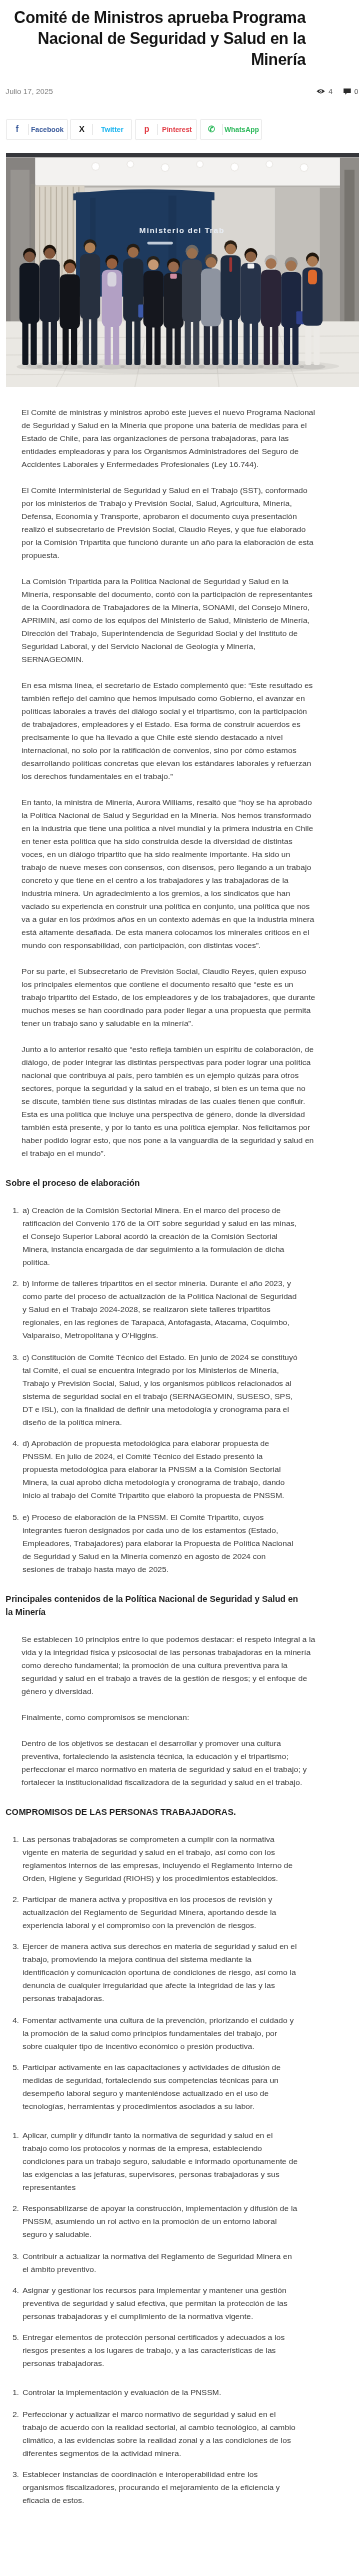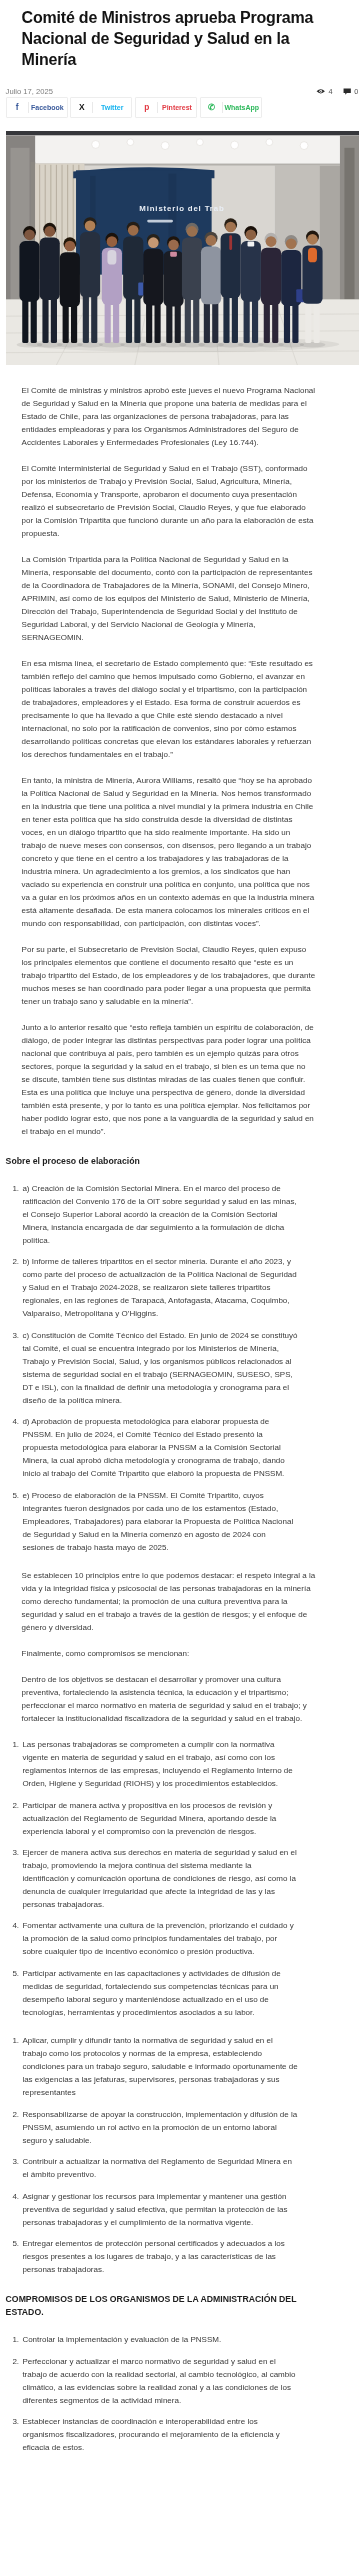--- a/index.html
+++ b/index.html
@@ -1,19 +1,19 @@
 <!DOCTYPE html>
 <html style="font-size:9px"><head>
 <meta charset="utf-8">
 <style>
   html,body{margin:0;padding:0;background:#ffffff;}
   body{width:364px;font-family:"Liberation Sans",sans-serif;color:#3a3a3a;}
   .wrap{box-sizing:border-box;min-height:2576px;padding:6.7px 5.6px 15.7px 5.6px;}
-  .title{font-size:16px;line-height:1.32;font-weight:700;color:#141414;margin:0 0 17px 16px;max-width:300px;letter-spacing:-0.2px;}
-  .meta{display:flex;justify-content:space-between;align-items:center;margin:0 0 1px 0;gap:44px;}
+  .title{font-size:16px;line-height:1.32;font-weight:700;color:#141414;margin:0 0 17px 0;max-width:300px;letter-spacing:-0.2px;text-align:right;}
+  .meta{display:flex;justify-content:space-between;align-items:center;margin:0 0 23px 0;gap:44px;}
   .date{color:#7d7d7d;font-size:7.6px;}
   .stats{display:flex;gap:10px;align-items:center;}
   .stat{display:flex;gap:3.4px;align-items:center;color:#555;font-size:7.3px;}
   .stat svg{display:block;}
   .share{display:flex;gap:2.8px;margin:0 0 13.4px 0;}
   .share-btn{display:flex;align-items:center;width:62px;height:21px;background:#fff;border:0.6px solid #ededed;border-radius:1.1px;cursor:pointer;font-family:inherit;padding:0;}
   .sh-ic{width:21px;text-align:center;font-weight:700;font-size:8.4px;line-height:11.2px;}
   .sh-div{width:0.6px;height:11.2px;background:#e9e9e9;}
   .sh-label{flex:1;text-align:center;font-weight:700;font-size:7px;}
   .photo{display:block;width:353px;height:234px;margin:0 0 18.5px 0;background:#cfccc7;}
@@ -240,38 +240,39 @@
       <p class="para">Por su parte, el Subsecretario de Previsión Social, Claudio Reyes, quien expuso los principales elementos que contiene el documento resaltó que “este es un trabajo tripartito del Estado, de los empleadores y de los trabajadores, que durante muchos meses se han coordinado para poder llegar a una propuesta que permita tener un trabajo sano y saludable en la minería”.</p>
       <p class="para">Junto a lo anterior resaltó que “esto refleja también un espíritu de colaboración, de diálogo, de poder integrar las distintas perspectivas para poder lograr una política nacional que contribuya al país, pero también es un ejemplo quizás para otros sectores, porque la seguridad y la salud en el trabajo, si bien es un tema que no se discute, también tiene sus distintas miradas de las cuales tienen que confluir. Esta es una política que incluye una perspectiva de género, donde la diversidad también está presente, y por lo tanto es una política ejemplar. Nos felicitamos por haber podido lograr esto, que nos pone a la vanguardia de la seguridad y salud en el trabajo en el mundo”.</p>
       <h2 class="sec-h">Sobre el proceso de elaboración</h2>
       <ol class="blist">
         <li>a) Creación de la Comisión Sectorial Minera. En el marco del proceso de ratificación del Convenio 176 de la OIT sobre seguridad y salud en las minas, el Consejo Superior Laboral acordó la creación de la Comisión Sectorial Minera, instancia encargada de dar seguimiento a la formulación de dicha política.</li>
         <li>b) Informe de talleres tripartitos en el sector minería. Durante el año 2023, y como parte del proceso de actualización de la Política Nacional de Seguridad y Salud en el Trabajo 2024-2028, se realizaron siete talleres tripartitos regionales, en las regiones de Tarapacá, Antofagasta, Atacama, Coquimbo, Valparaíso, Metropolitana y O’Higgins.</li>
         <li>c) Constitución de Comité Técnico del Estado. En junio de 2024 se constituyó tal Comité, el cual se encuentra integrado por los Ministerios de Minería, Trabajo y Previsión Social, Salud, y los organismos públicos relacionados al sistema de seguridad social en el trabajo (SERNAGEOMIN, SUSESO, SPS, DT e ISL), con la finalidad de definir una metodología y cronograma para el diseño de la política minera.</li>
         <li>d) Aprobación de propuesta metodológica para elaborar propuesta de PNSSM. En julio de 2024, el Comité Técnico del Estado presentó la propuesta metodológica para elaborar la PNSSM a la Comisión Sectorial Minera, la cual aprobó dicha metodología y cronograma de trabajo, dando inicio al trabajo del Comité Tripartito que elaboró la propuesta de PNSSM.</li>
         <li>e) Proceso de elaboración de la PNSSM. El Comité Tripartito, cuyos integrantes fueron designados por cada uno de los estamentos (Estado, Empleadores, Trabajadores) para elaborar la Propuesta de Política Nacional de Seguridad y Salud en la Minería comenzó en agosto de 2024 con sesiones de trabajo hasta mayo de 2025.</li>
       </ol>
+      <h2 class="sec-h">Principales contenidos de la Política Nacional de Seguridad y Salud en la Minería</h2>
       <p class="para">Se establecen 10 principios entre lo que podemos destacar: el respeto integral a la vida y la integridad física y psicosocial de las personas trabajadoras en la minería como derecho fundamental; la promoción de una cultura preventiva para la seguridad y salud en el trabajo a través de la gestión de riesgos; y el enfoque de género y diversidad.</p>
       <p class="para">Finalmente, como compromisos se mencionan:</p>
       <p class="para">Dentro de los objetivos se destacan el desarrollar y promover una cultura preventiva, fortaleciendo la asistencia técnica, la educación y el tripartismo; perfeccionar el marco normativo en materia de seguridad y salud en el trabajo; y fortalecer la institucionalidad fiscalizadora de la seguridad y salud en el trabajo.</p>
+      <h2 class="sec-h">COMPROMISOS DE LAS PERSONAS TRABAJADORAS.</h2>
       <ol class="blist">
         <li>Las personas trabajadoras se comprometen a cumplir con la normativa vigente en materia de seguridad y salud en el trabajo, así como con los reglamentos internos de las empresas, incluyendo el Reglamento Interno de Orden, Higiene y Seguridad (RIOHS) y los procedimientos establecidos.</li>
         <li>Participar de manera activa y propositiva en los procesos de revisión y actualización del Reglamento de Seguridad Minera, aportando desde la experiencia laboral y el compromiso con la prevención de riesgos.</li>
         <li>Ejercer de manera activa sus derechos en materia de seguridad y salud en el trabajo, promoviendo la mejora continua del sistema mediante la identificación y comunicación oportuna de condiciones de riesgo, así como la denuncia de cualquier irregularidad que afecte la integridad de las y las personas trabajadoras.</li>
         <li>Fomentar activamente una cultura de la prevención, priorizando el cuidado y la promoción de la salud como principios fundamentales del trabajo, por sobre cualquier tipo de incentivo económico o presión productiva.</li>
         <li>Participar activamente en las capacitaciones y actividades de difusión de medidas de seguridad, fortaleciendo sus competencias técnicas para un desempeño laboral seguro y manteniéndose actualizado en el uso de tecnologías, herramientas y procedimientos asociados a su labor.</li>
       </ol>
       <ol class="blist">
         <li>Aplicar, cumplir y difundir tanto la normativa de seguridad y salud en el trabajo como los protocolos y normas de la empresa, estableciendo condiciones para un trabajo seguro, saludable e informado oportunamente de las exigencias a las jefaturas, supervisores, personas trabajadoras y sus representantes</li>
         <li>Responsabilizarse de apoyar la construcción, implementación y difusión de la PNSSM, asumiendo un rol activo en la promoción de un entorno laboral seguro y saludable.</li>
         <li>Contribuir a actualizar la normativa del Reglamento de Seguridad Minera en el ámbito preventivo.</li>
         <li>Asignar y gestionar los recursos para implementar y mantener una gestión preventiva de seguridad y salud efectiva, que permitan la protección de las personas trabajadoras y el cumplimiento de la normativa vigente.</li>
         <li>Entregar elementos de protección personal certificados y adecuados a los riesgos presentes a los lugares de trabajo, y a las características de las personas trabajadoras.</li>
       </ol>
-      <h2 class="sec-h">COMPROMISOS DE LOS ORGANISMOS DE LA ADMINISTRACIÓN DEL ESTADO.</h2>
       <ol class="blist">
         <li>Controlar la implementación y evaluación de la PNSSM.</li>
         <li>Perfeccionar y actualizar el marco normativo de seguridad y salud en el trabajo de acuerdo con la realidad sectorial, al cambio tecnológico, al cambio climático, a las evidencias sobre la realidad zonal y a las condiciones de los diferentes segmentos de la actividad minera.</li>
         <li>Establecer instancias de coordinación e interoperabilidad entre los organismos fiscalizadores, procurando el mejoramiento de la eficiencia y eficacia de estos.</li>
       </ol>
     </div>
 
 </div>
 
 

